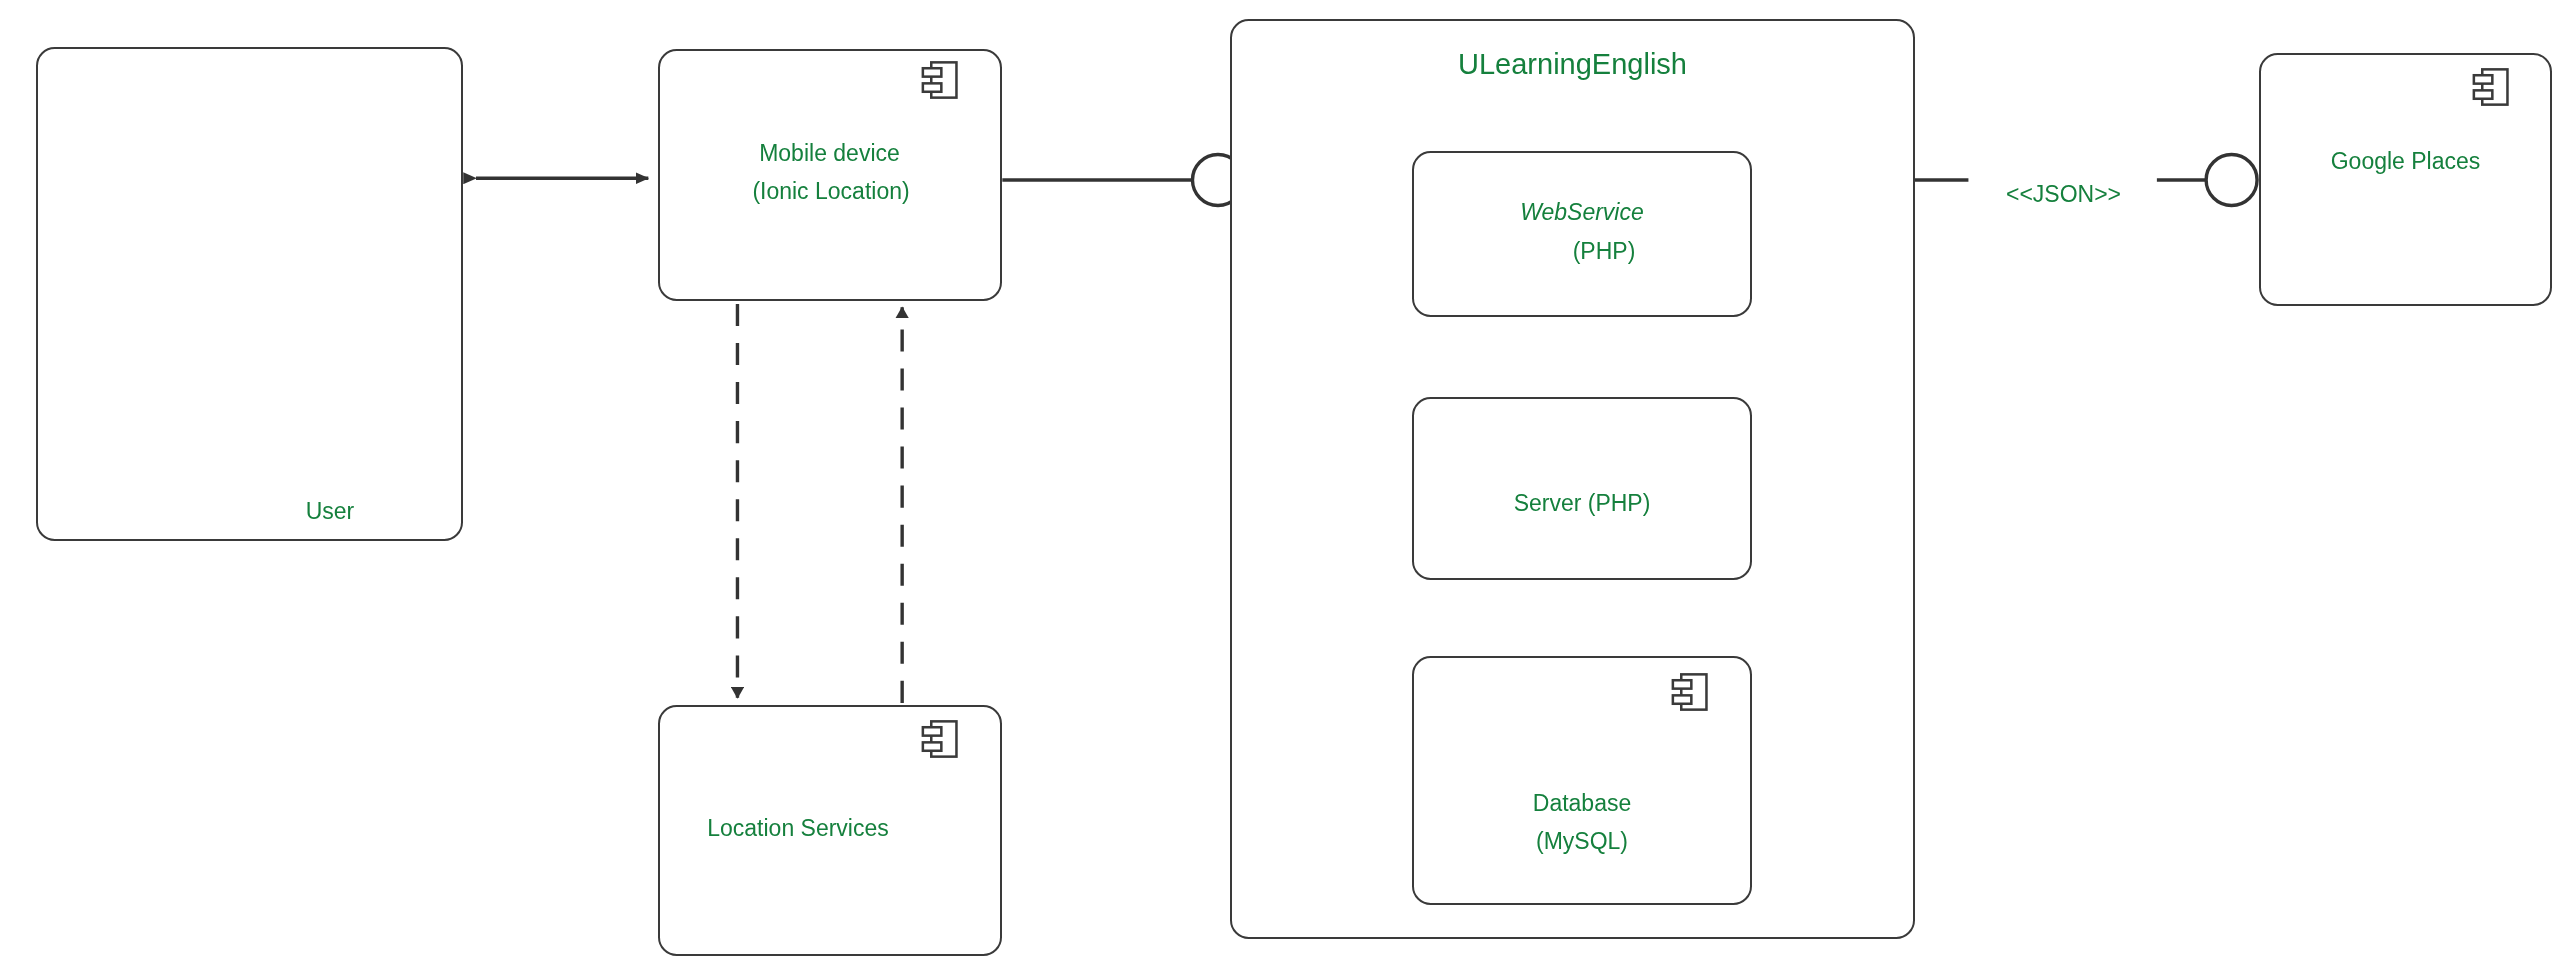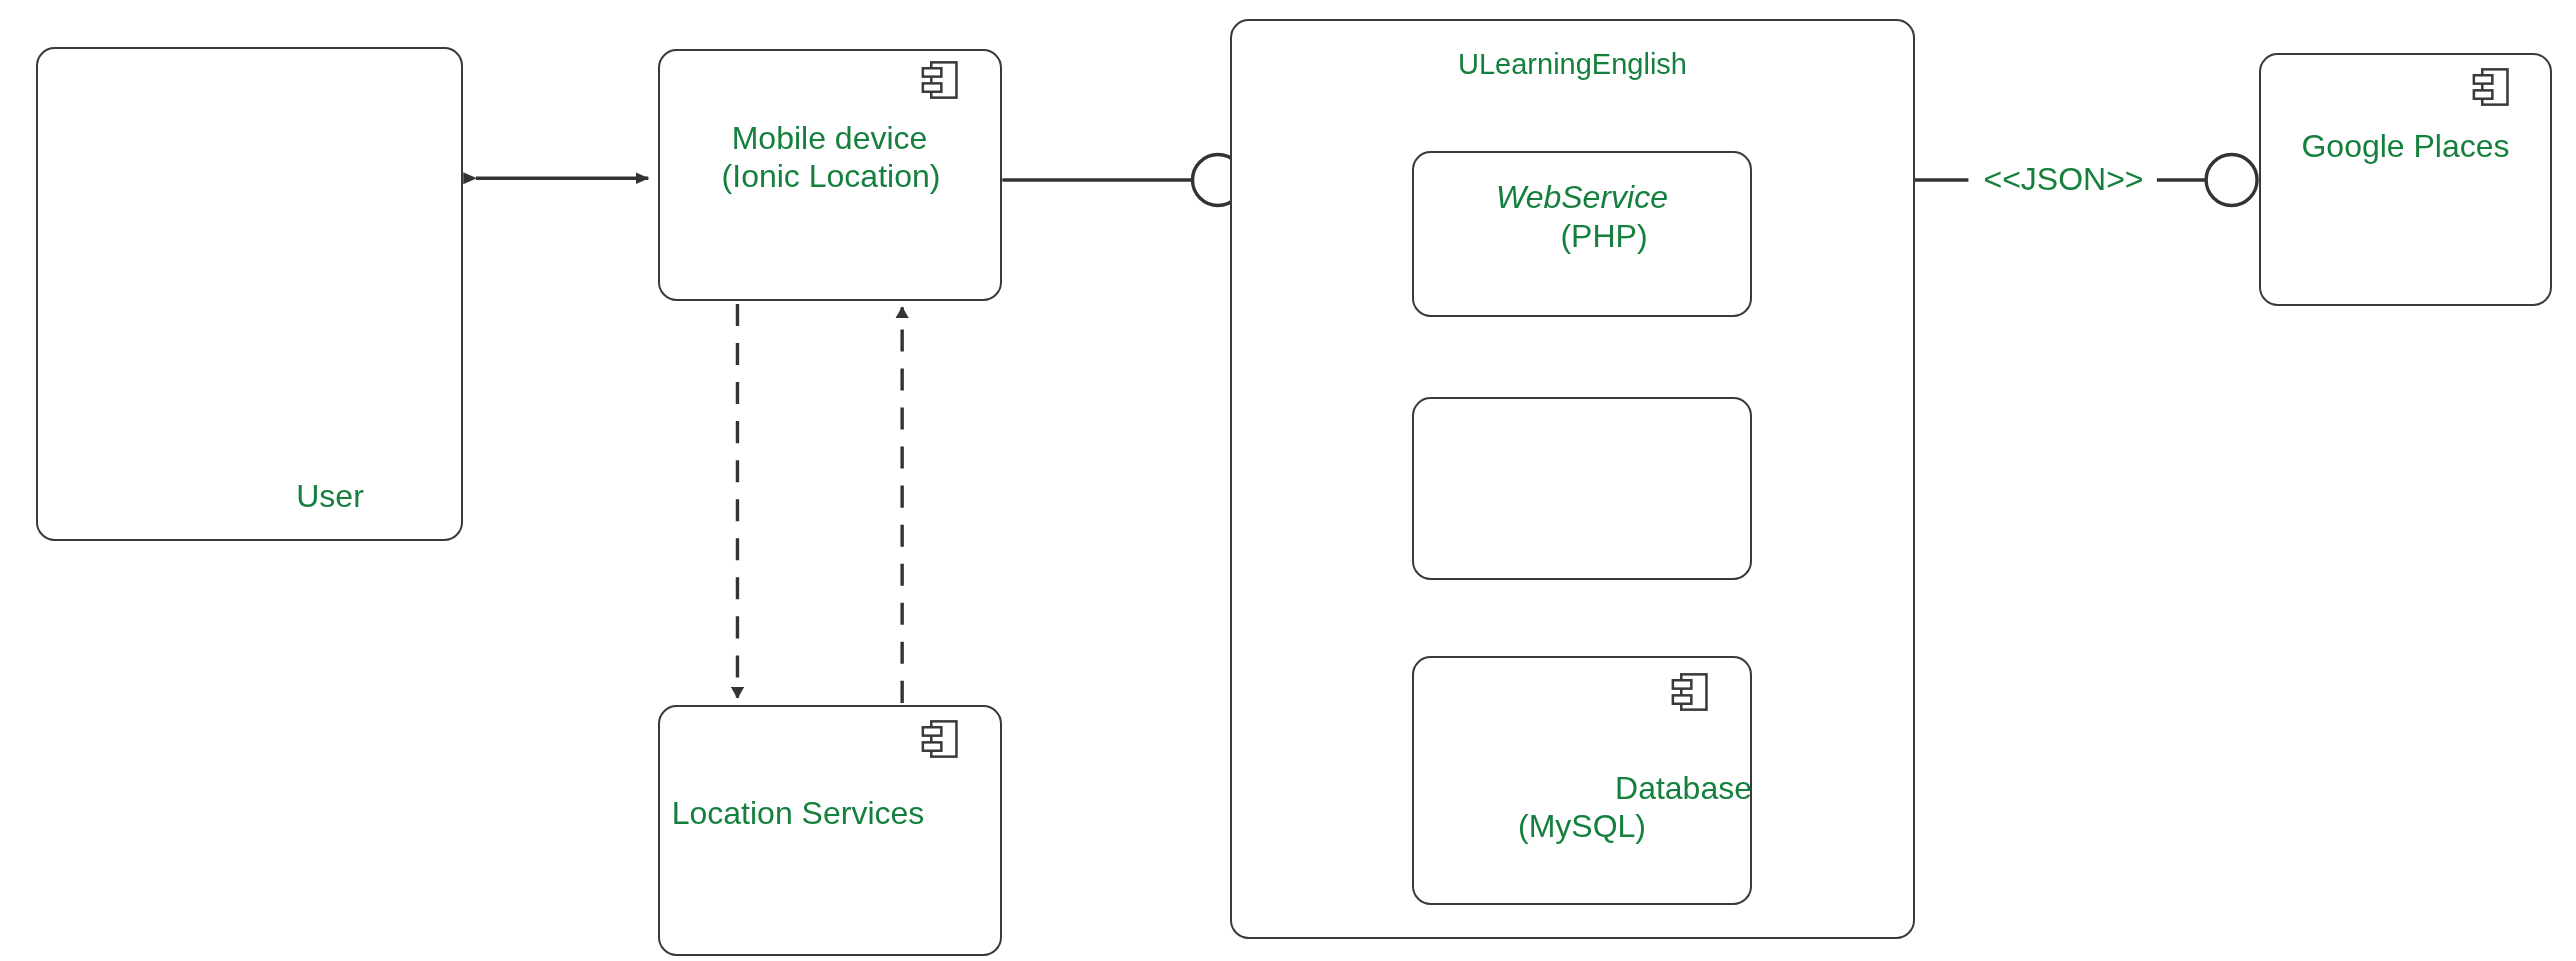--- a/index.html
+++ b/index.html
@@ -35,21 +35,21 @@
   .label {
     position: absolute;
     text-align: center;
     color: #15803d;
     font-family: "Liberation Sans", sans-serif;
     line-height: 1.24;
     white-space: pre-line;
     pointer-events: none;
     user-select: none;
   }
-  .label-36 { font-size: 32px; }
+  .label-36 { font-size: 23px; margin-top: 20px; }
   .label-34 { font-size: 29px; }
   .comp-icon {
     position: absolute;
     width: 39px;
     height: 42px;
   }
 </style>
 </head>
 <body>
 
@@ -137,28 +137,29 @@
   <div class="label label-36" style="left:658px; top:794px; width:280px;">Location Services</div>
 
   <div class="node-box" style="left:1230px; top:18.7px; width:685px; height:920px;"></div>
   <div class="label label-34" style="left:1230px; top:47px; width:685px;">ULearningEnglish</div>
 
   <div class="node-box" style="left:1412px; top:151px; width:340px; height:166px;"></div>
   <div class="label label-36" style="left:1412px; top:178px; width:340px;font-style:italic;">WebService</div>
   <div class="label label-36" style="left:1412px; top:217px; width:384px;">(PHP)</div>
 
   <div class="node-box" style="left:1412px; top:397px; width:340px; height:183px;"></div>
+  <div class="label label-36" style="left:1412px; top:469px; width:340px;">Server (PHP)</div>
 
   <div class="node-box" style="left:1412px; top:656px; width:340px; height:249px;"></div>
   <svg class="comp-icon" style="left:1671px; top:671px;" viewBox="0 0 46 50">
     <rect x="12" y="4" width="30" height="42" fill="#ffffff" stroke="#3a3a3a" stroke-width="3"></rect>
     <rect x="2" y="11" width="22" height="10" fill="#ffffff" stroke="#3a3a3a" stroke-width="3"></rect>
     <rect x="2" y="29" width="22" height="10" fill="#ffffff" stroke="#3a3a3a" stroke-width="3"></rect>
   </svg>
-  <div class="label label-36" style="left:1412px; top:769px; width:340px;text-align:right;">Database</div>
+  <div class="label label-36" style="left:1412px; top:769px; width:340px;">Database</div>
   <div class="label label-36" style="left:1412px; top:807px; width:340px;">(MySQL)</div>
 
   <div class="label label-36" style="left:1969px; top:160px; width:189px;">&lt;&lt;JSON&gt;&gt;</div>
 
   <div class="node-box" style="left:2259px; top:53px; width:293px; height:253px;"></div>
   <svg class="comp-icon" style="left:2472px; top:66px;" viewBox="0 0 46 50">
     <rect x="12" y="4" width="30" height="42" fill="#ffffff" stroke="#3a3a3a" stroke-width="3"></rect>
     <rect x="2" y="11" width="22" height="10" fill="#ffffff" stroke="#3a3a3a" stroke-width="3"></rect>
     <rect x="2" y="29" width="22" height="10" fill="#ffffff" stroke="#3a3a3a" stroke-width="3"></rect>
   </svg>

